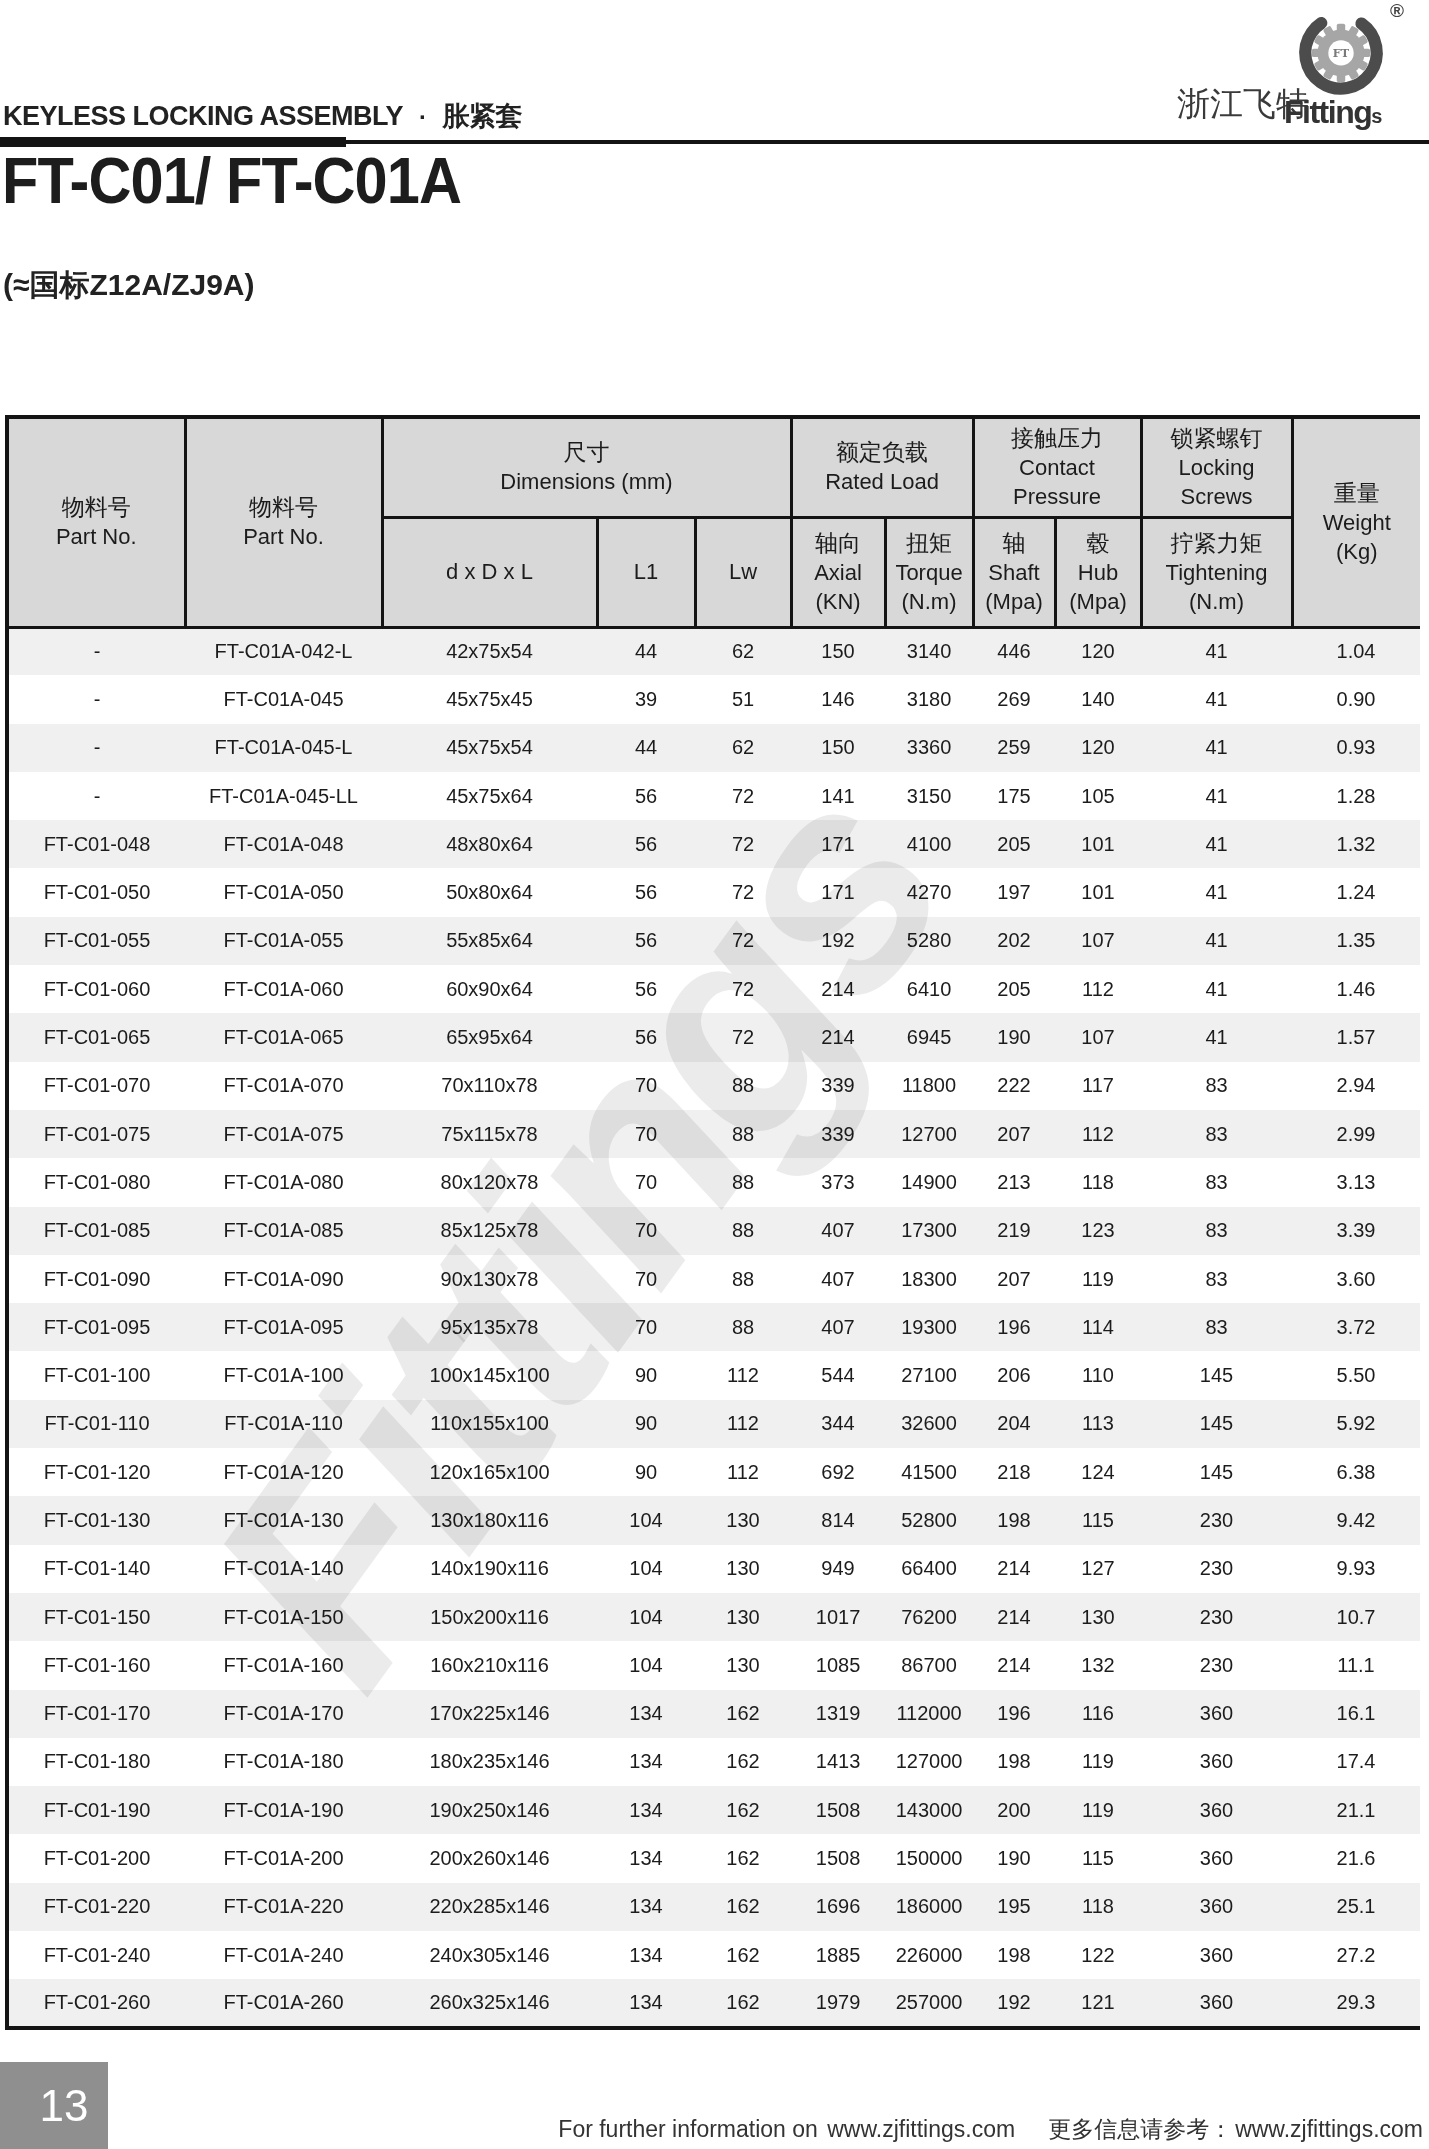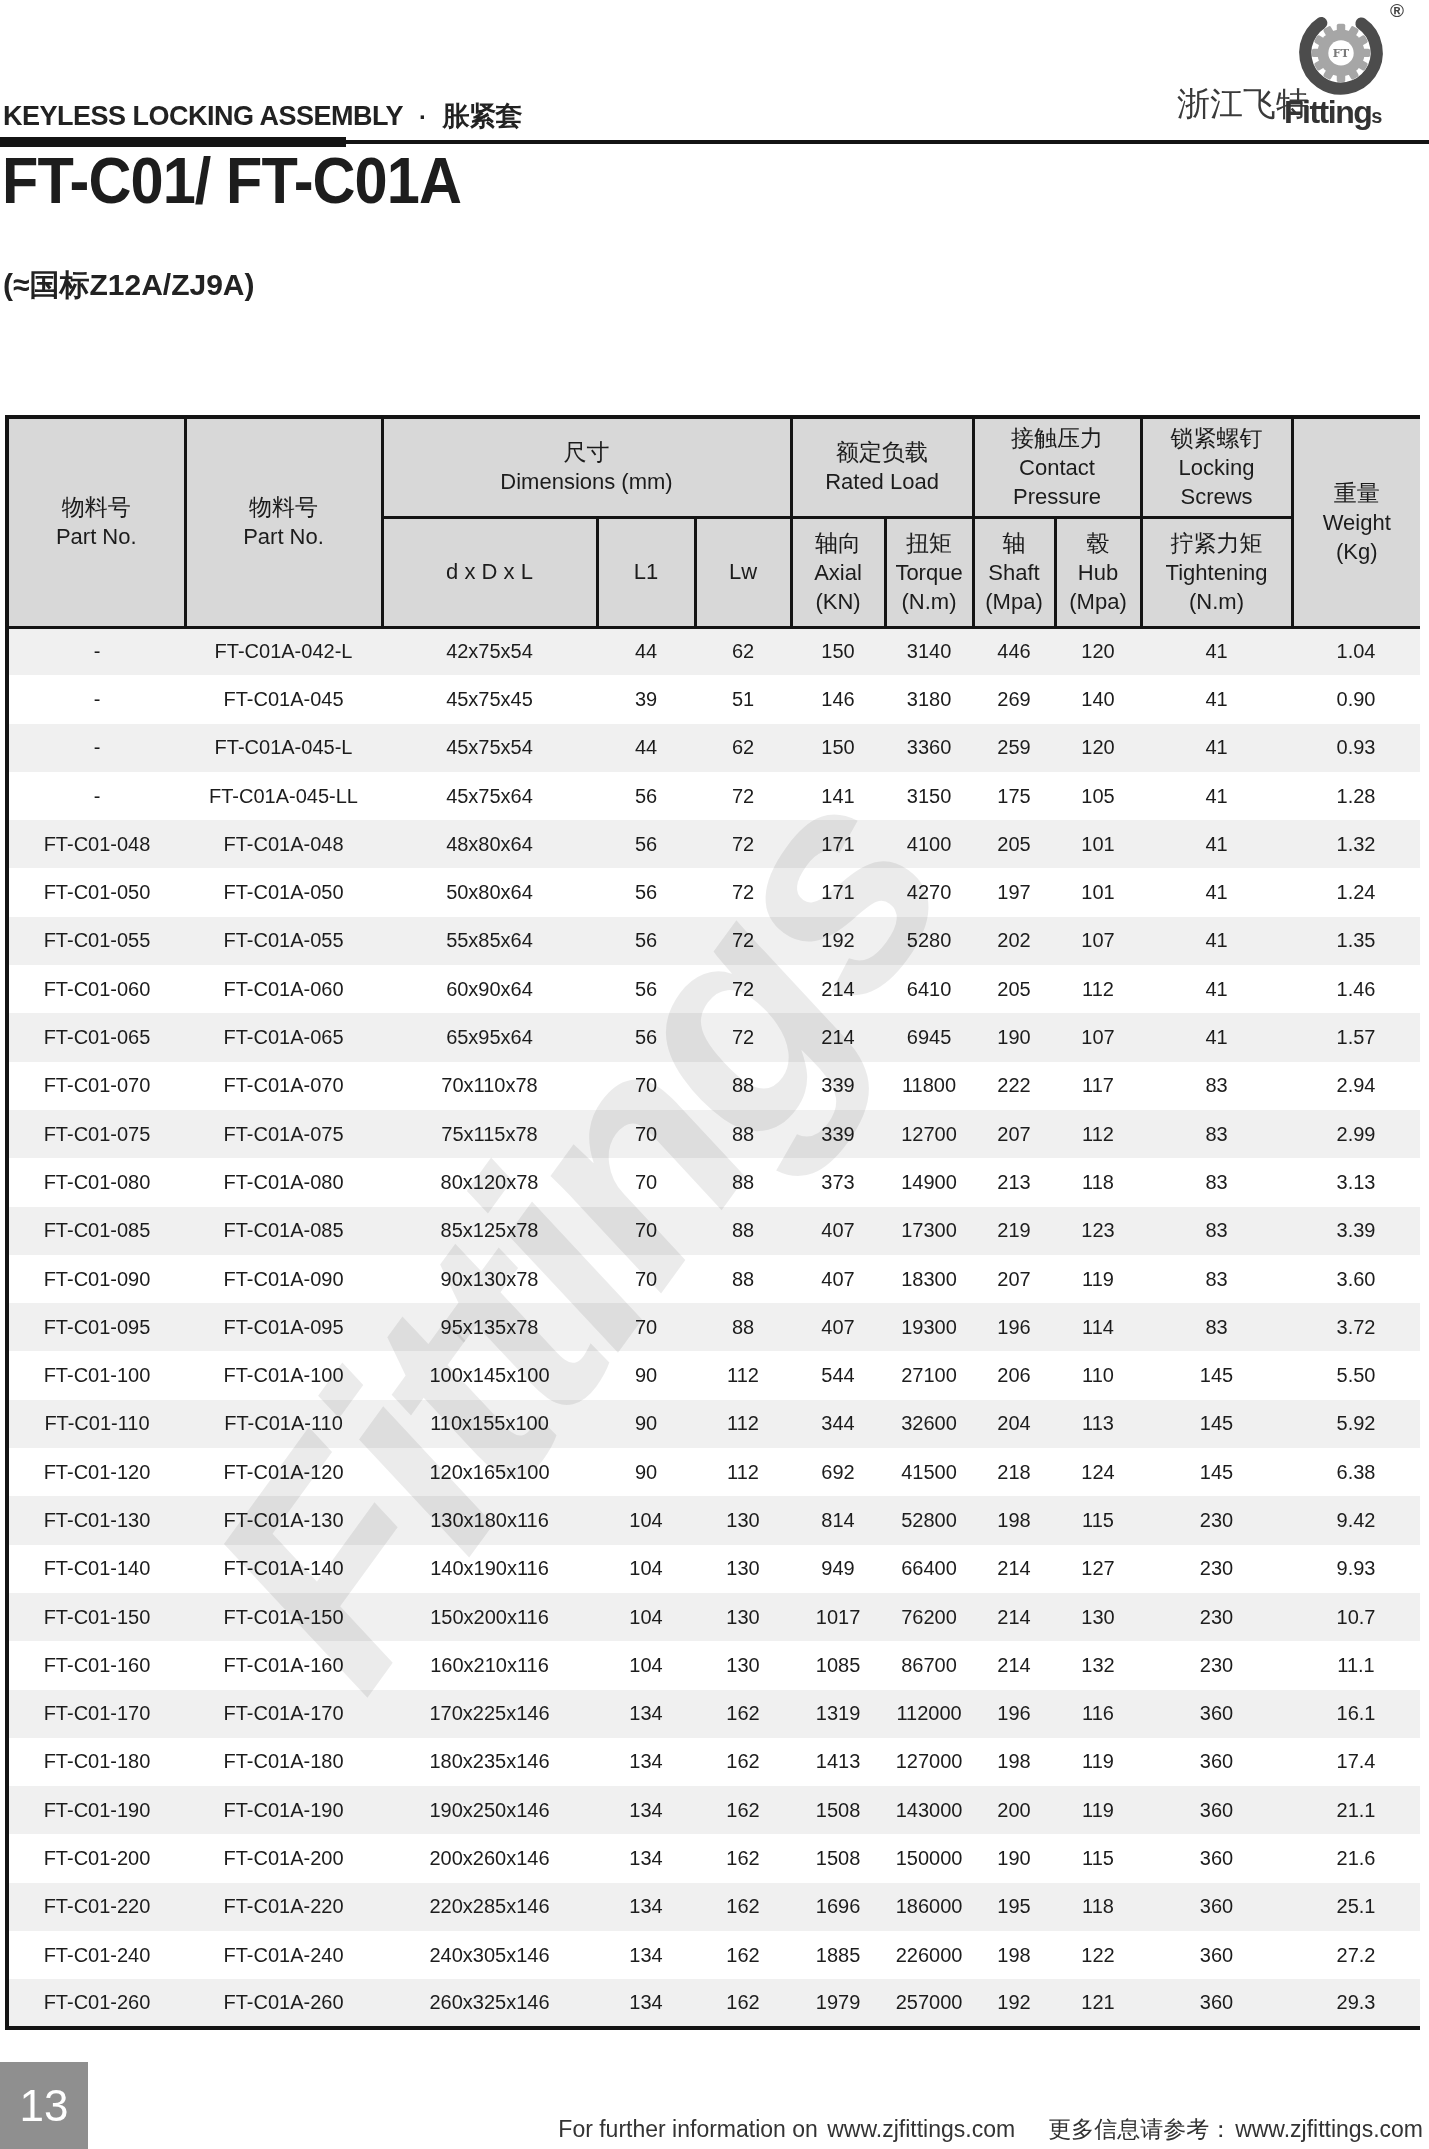--- a/index.html
+++ b/index.html
@@ -35,21 +35,21 @@
   tbody td{height:48.3px;text-align:center;vertical-align:middle;font-size:20px;color:#1c1c1c;border:none;padding:0;}
   tbody tr{background:#ffffff;}
   tbody tr.alt{background:#f0f0f0;}
 
   .watermark{position:absolute;left:-60px;top:660px;width:1260px;height:320px;line-height:320px;text-align:center;
     transform:rotate(-54deg);font-size:300px;font-weight:bold;font-style:italic;letter-spacing:-10px;
     color:rgba(0,0,0,0.08);z-index:2;pointer-events:none;white-space:nowrap;}
 
   
   .page-box{position:absolute;left:0;top:2062px;width:88px;height:87px;background:#8f8f8f;color:#fff;
-    display:flex;align-items:center;justify-content:center;font-size:44px;}
+    display:flex;align-items:center;justify-content:center;font-size:44px;padding-left:20px;}
   .footer-line{position:absolute;right:3px;top:2076px;font-size:23px;color:#333;display:flex;align-items:baseline;white-space:nowrap;}
   .footer-line .url{color:#333;text-decoration:none;border-bottom:2px solid #2b2b2b;padding:0 3px 9px 3px;margin-top:40px;}
   .footer-line .zh-prefix{margin-left:30px;text-align:right;}
 </style>
 </head>
 <body>
 
 <div class="page">
 
   <div class="category">

